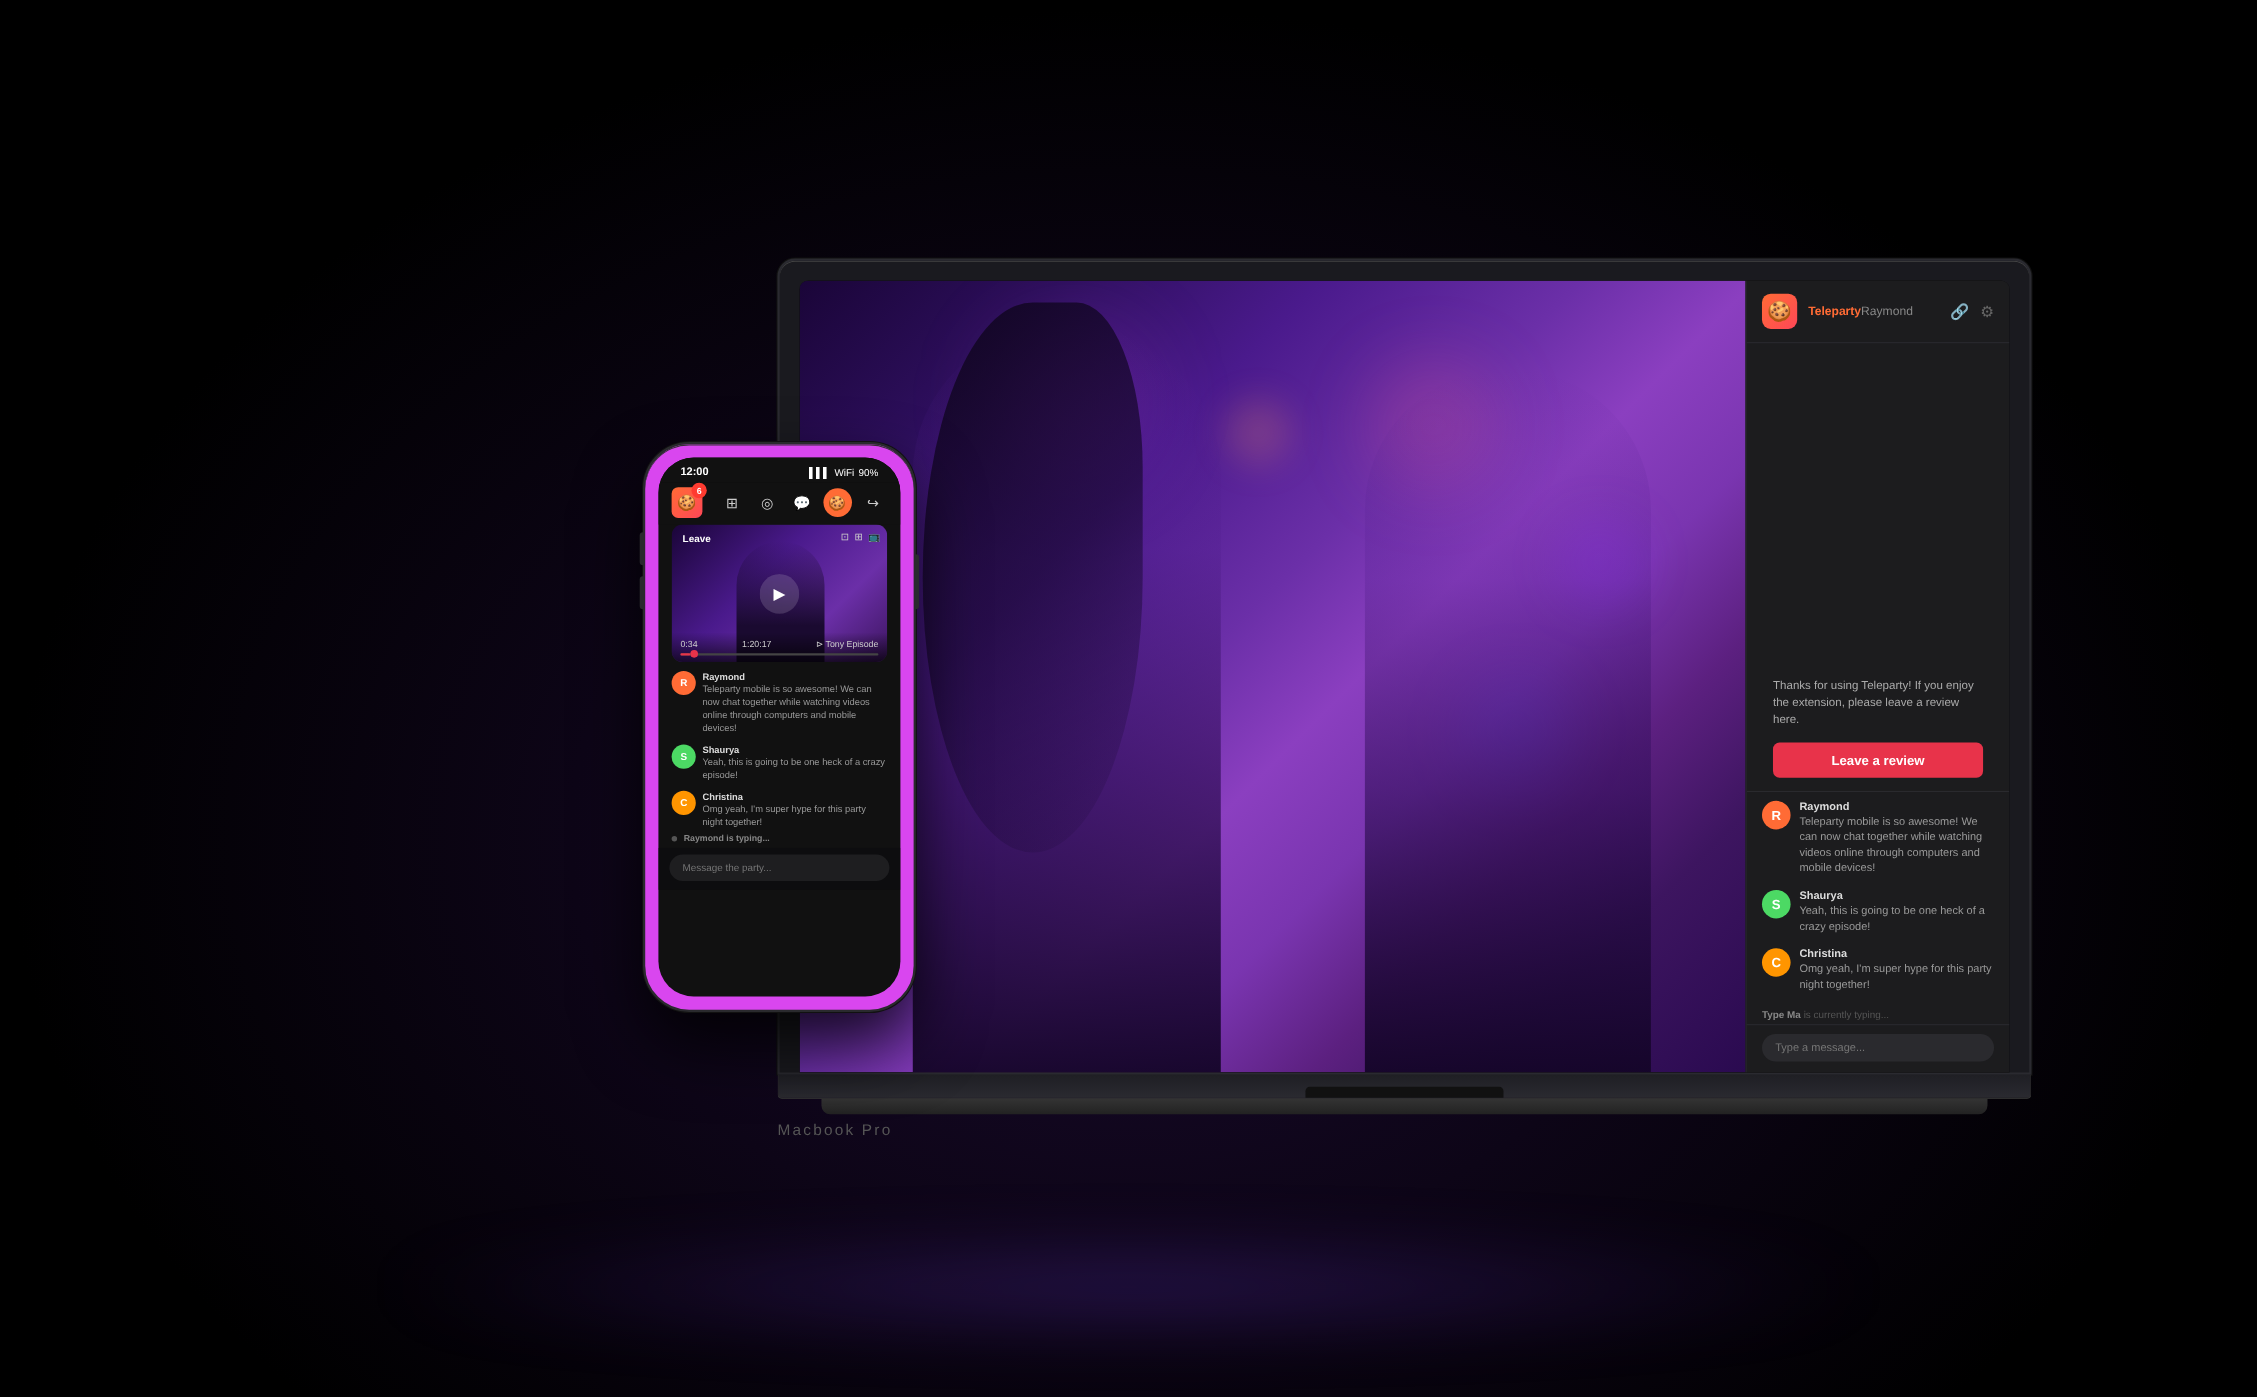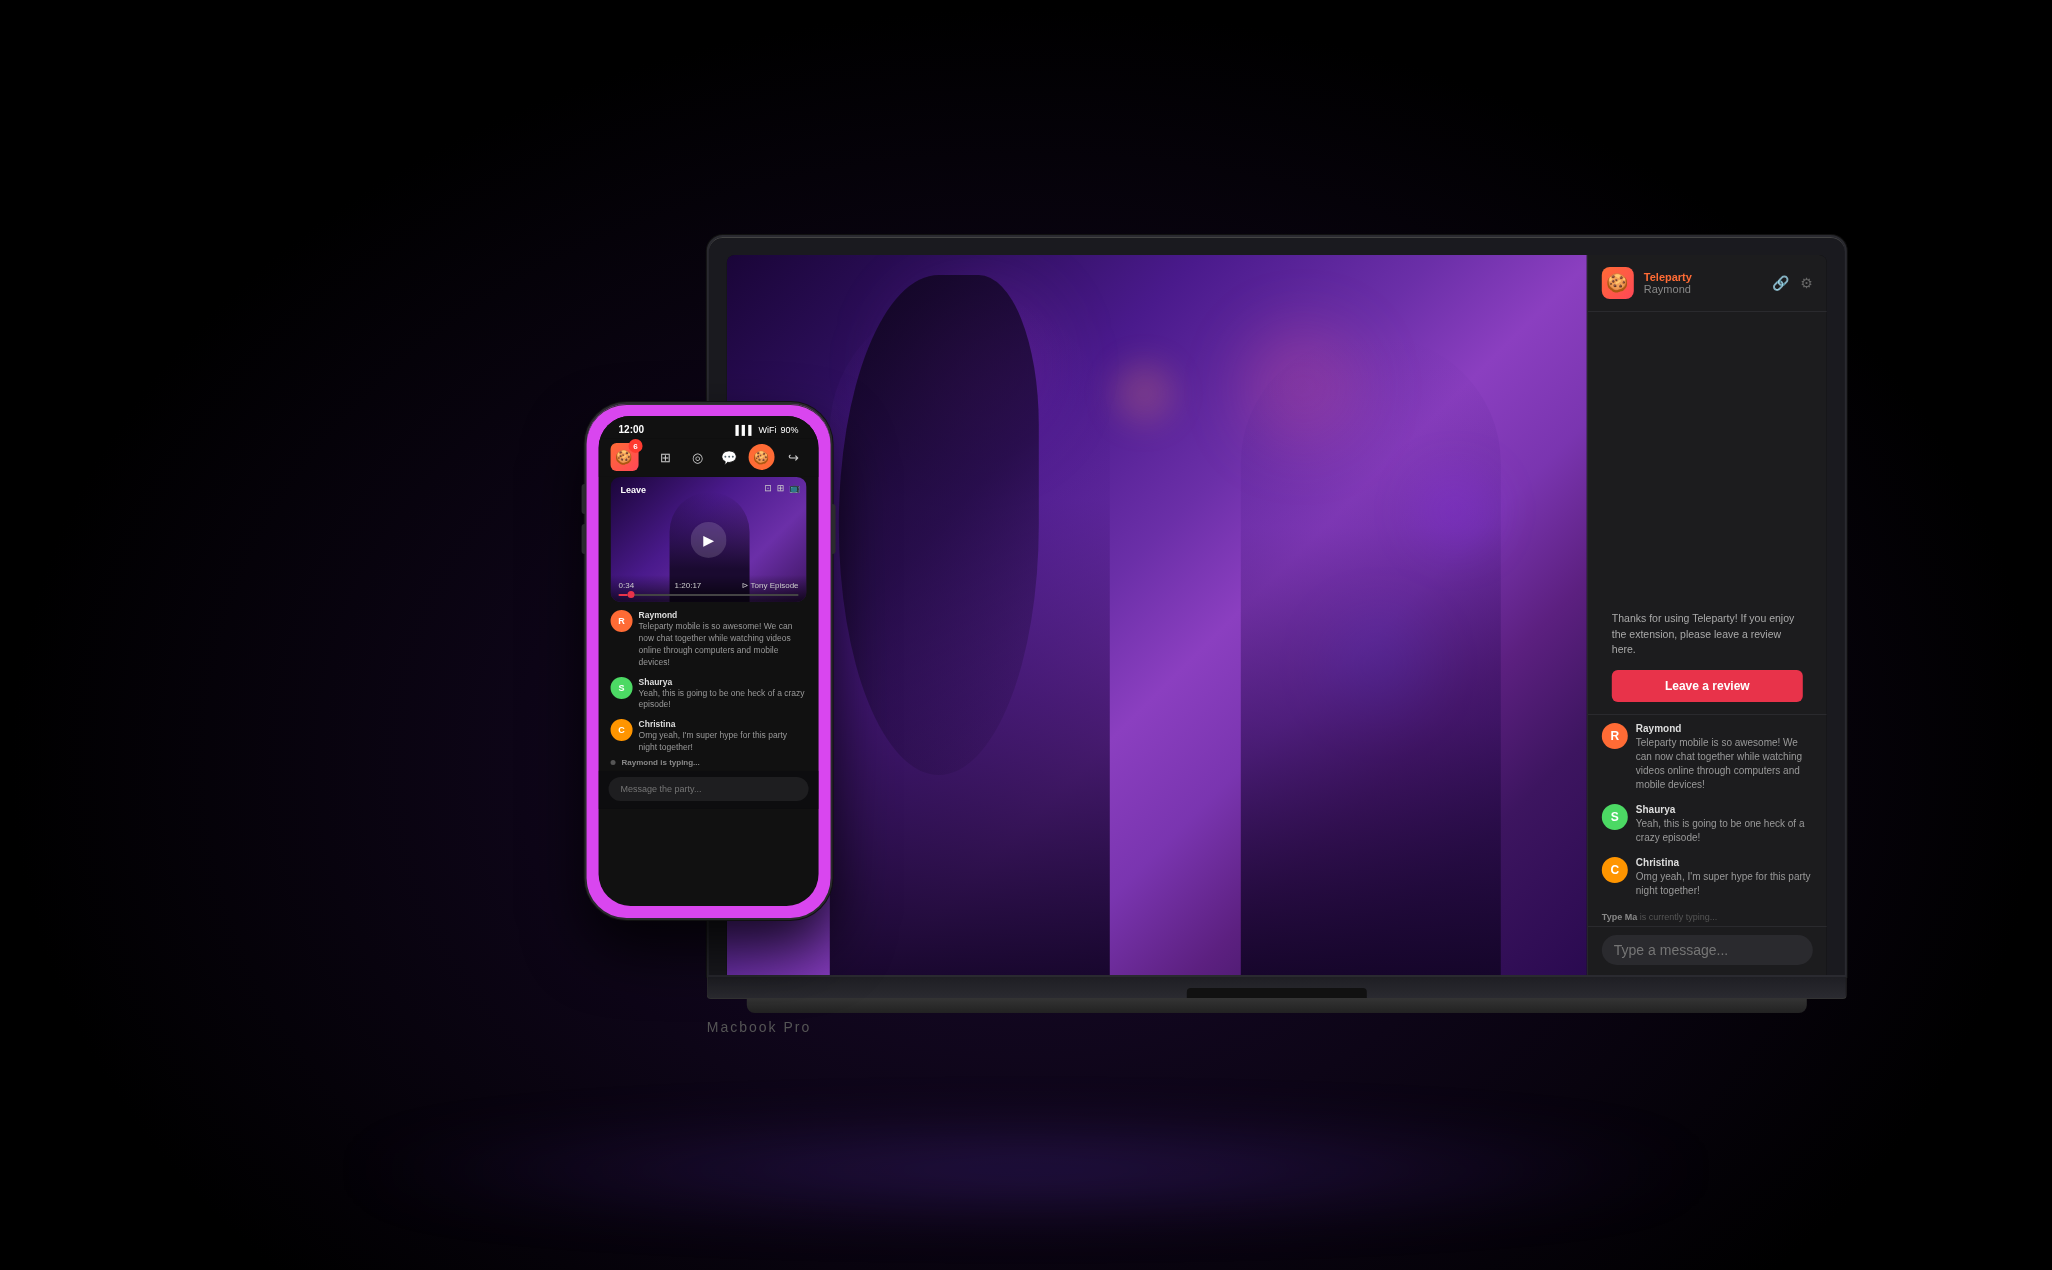--- a/index.html
+++ b/index.html
@@ -127,21 +127,21 @@
       border-radius: 8px;
       background: linear-gradient(135deg, #ff6b35, #ff4757);
       display: flex;
       align-items: center;
       justify-content: center;
       font-size: 18px;
     }
 
     .chat-header-title {
       display: flex;
-      flex-direction: column;
+      flex-direction: row;
     }
 
     .app-name-laptop {
       font-size: 11px;
       font-weight: 600;
       color: #ff6b35;
     }
 
     .user-name-laptop {
       font-size: 11px;
@@ -242,21 +242,21 @@
       border-top: 1px solid #2a2a2e;
     }
 
     .chat-input-laptop {
       width: 100%;
       background: #2a2a2e;
       border: none;
       border-radius: 18px;
       padding: 7px 12px;
       color: #555;
-      font-size: 14px;
+      font-size: 10px;
       outline: none;
     }
 
     .typing-indicator {
       padding: 4px 14px;
       font-size: 9px;
       color: #555;
     }
 
     .typing-name {

